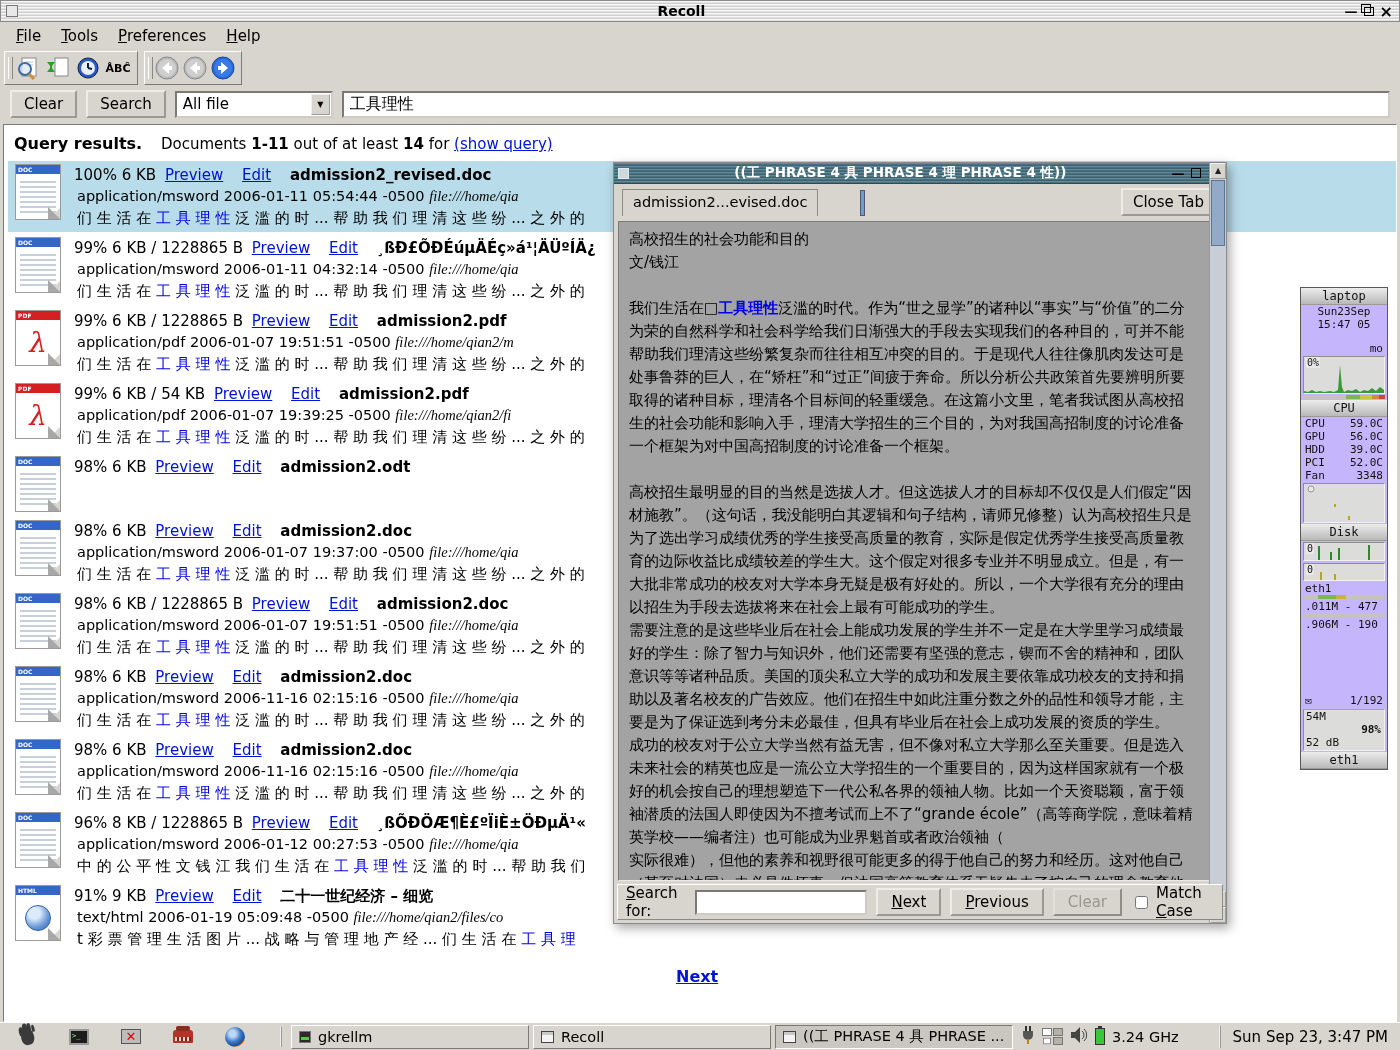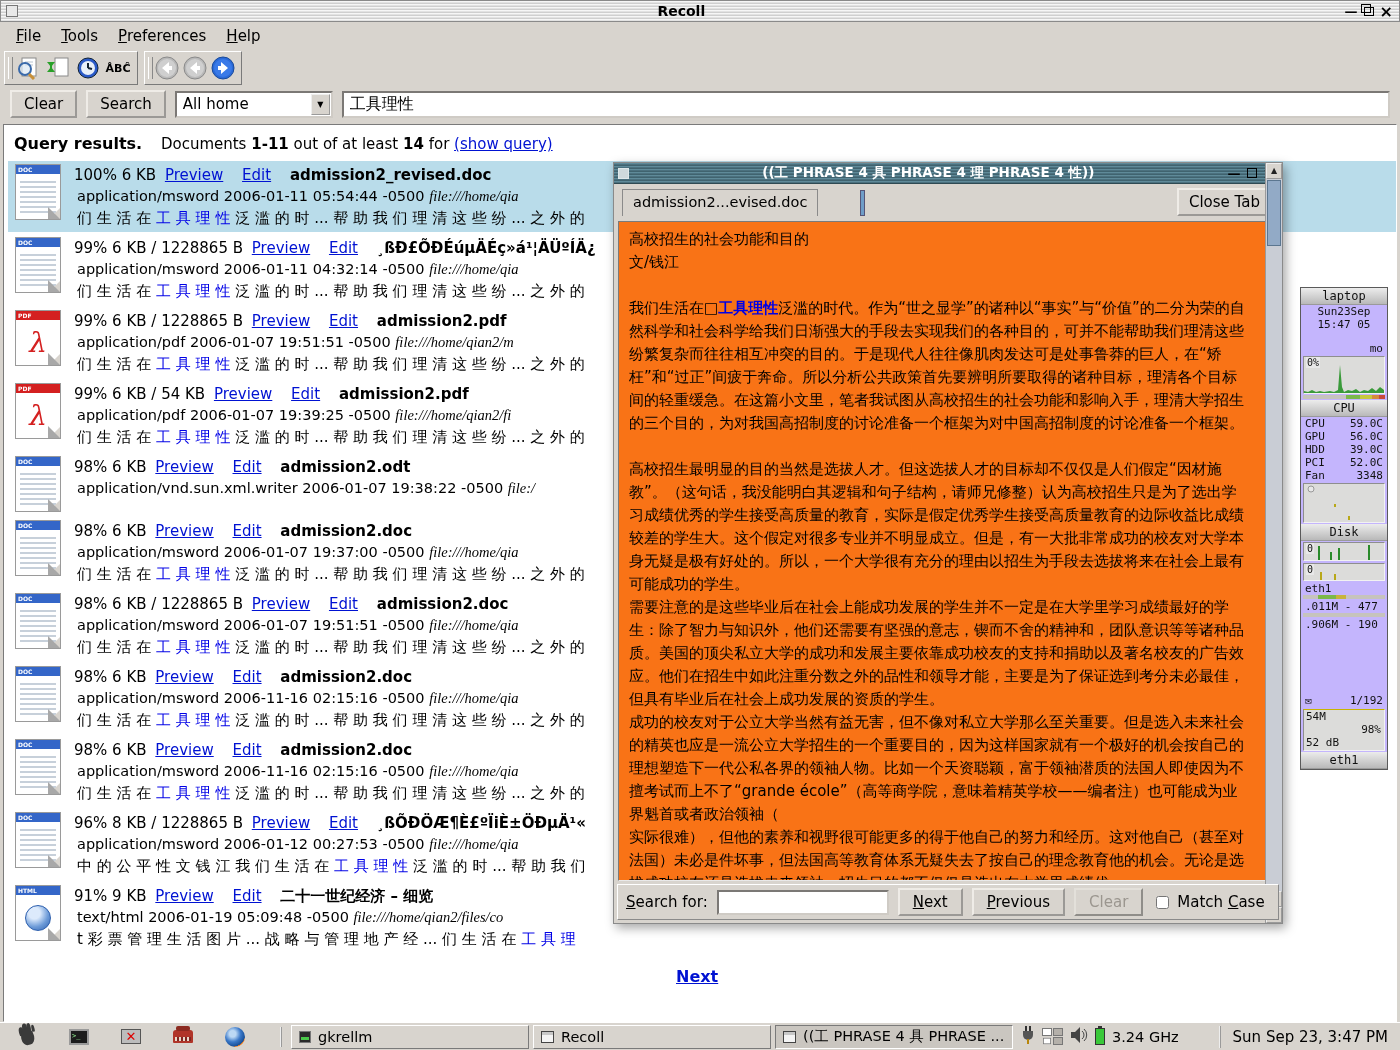--- a/index.html
+++ b/index.html
@@ -75,35 +75,35 @@
   .l1 .meta{margin-right:4px;}
   .l1 .link{margin-right:14px;}
   .rtitle{font-weight:bold;}
   .l2{line-height:21px;white-space:nowrap;font-size:14.5px;padding-left:3px;}
   .l2 .url{font-style:italic;font-family:Liberation Serif, serif;}
   .l3{line-height:22px;white-space:nowrap;padding-left:3px;}
   .smatch{color:#0000e6;}
   .nextl{display:inline-block;margin:12px 0 0 668px;font-weight:bold;font-size:16px;}
 
   
-  .pwin{position:absolute;left:613px;top:162px;width:670px;height:762px;background:#d8d4ce;
+  .pwin{position:absolute;left:613px;top:162px;width:614px;height:762px;background:#d8d4ce;
     border:1px solid #8a8a8a;box-shadow:3px 4px 10px rgba(0,0,0,.35);z-index:5;}
   .ptitle{height:21px;display:flex;align-items:center;
     background:repeating-linear-gradient(180deg,#5f8a99 0 1px,#4b707e 1px 2px,#40636f 2px 3px);
     border-bottom:1px solid #2f4a52;}
   .ptitle .wicon{width:11px;height:11px;border:1px solid #dfe8ea;background:#cfd9dc;margin-left:4px;}
   .ptitle .wtext{flex:1;text-align:center;color:#fff;font-weight:bold;font-size:13.5px;white-space:nowrap;overflow:hidden;}
   .ptitle .wbtn{color:#000;}
   .ptitle .maxglyph2{width:10px;height:10px;border:1.5px solid #000;display:inline-block;}
   .ptabs{position:relative;height:32px;padding:5px 6px 0 8px;display:flex;align-items:flex-end;gap:40px;}
   .ptab{border:1px solid #8a8a8a;border-bottom:none;background:#d8d4ce;font-size:14.5px;
     padding:4px 10px 6px;line-height:16px;}
   .ptab-accent{width:5px;height:26px;background:#6f9dc8;border:1px solid #557;margin-left:2px;}
   .closetab{position:absolute;right:10px;top:4px;padding:3px 10px;font-size:15px;}
-  .pcontent{position:absolute;left:4px;right:4px;top:58px;bottom:42px;background:#f97316;
+  .pcontent{position:absolute;left:4px;right:4px;top:58px;bottom:42px;background:#a3a3a3;
     border:1px solid;border-color:#7a7a7a #e9e9e9 #e9e9e9 #7a7a7a;overflow:hidden;
     padding:6px 28px 6px 10px;font-size:15px;line-height:23px;}
   .pb{margin:0;}
   .pb.gap{margin-bottom:23px;}
   .pm{color:#0000e6;font-weight:bold;}
   .pscroll{position:absolute;right:0;top:0;bottom:0;width:17px;background:#c9cdd5;border-left:1px solid #9a9a9a;}
   .ps-btn{position:absolute;left:0;right:0;height:16px;background:#d8d4ce;border:1px outset #eee;
     font-size:8px;text-align:center;line-height:14px;color:#222;}
   .ps-up{top:0;}
   .ps-d1{bottom:16px;}
@@ -130,21 +130,21 @@
   .gchart{margin:1px 2px;background:#dcdcda;border:1px solid;border-color:#8e8e8e #f2f2f2 #f2f2f2 #8e8e8e;
     position:relative;overflow:hidden;}
   .gchart svg{display:block;}
   .glabel{position:absolute;left:2px;top:0;font-size:10px;background:rgba(235,235,235,.8);line-height:11px;padding:0 1px;}
   .gstrip{height:4px;margin:0 2px 1px;background:linear-gradient(90deg,#c6c3bd 0 52%,#7cb84a 52% 70%,#c8c83c 70% 84%,#d88a3c 84% 93%,#c84a3c 93% 100%);}
   .gspacer{flex:1;}
   .gmail{display:flex;align-items:center;justify-content:space-between;padding:0 4px;line-height:14px;}
   .gmem{position:relative;height:42px;margin:1px 2px;background:#dcdcda;border:1px solid;
     border-color:#8e8e8e #f2f2f2 #f2f2f2 #8e8e8e;border-top:1px solid #c8b400;font-size:11px;}
   .gmem .m1{position:absolute;left:2px;top:0;}
-  .gmem .m2{position:absolute;right:3px;top:13px;}
+  .gmem .m2{position:absolute;right:3px;top:13px;font-weight:bold;}
   .gmem .m3{position:absolute;left:2px;bottom:1px;}
 
   
   .tbar{position:absolute;left:0;right:0;top:1022px;height:28px;background:#d8d4ce;
     border-top:1px solid #fff;display:flex;align-items:center;z-index:7;}
   .launch{display:flex;align-items:center;gap:30px;padding:0 16px;flex:0 0 278px;}
   .lico{width:22px;height:22px;display:flex;align-items:center;justify-content:center;}
   .foot{width:13px;height:17px;background:#3a3a3a;border-radius:60% 60% 50% 50%;transform:rotate(-12deg);
     box-shadow:-5px -6px 0 -4px #3a3a3a,-1px -9px 0 -4px #3a3a3a,3px -9px 0 -4.5px #3a3a3a,7px -7px 0 -5px #3a3a3a;}
   .termi{width:20px;height:16px;background:#1c1c1c;border:2px solid #9a9a9a;color:#9f9;
@@ -247,21 +247,21 @@
             <path d="M10 6 L17 12 L10 18 L10 14 L7 14 L7 10 L10 10 Z" fill="#fff"></path>
           </svg>
       </span>
     </div>
   </div>
 
   <div class="srow">
     <button class="btn">Clear</button>
     <button class="btn">Search</button>
     <div class="combo">
-      <span>All home</span>
+      <span>All file</span>
       <span class="arrowbox">▼</span>
     </div>
     <input class="sinput" type="text" value="工具理性" style="">
   </div>
 
   <div class="results">
     <div class="rhead">
       <b class="lead">Query results.</b>
       <span>Documents</span>
       <b>1-11</b>
@@ -368,24 +368,20 @@
       <span class="th-head">DOC</span>
       <span class="th-body"></span>
       <span class="fold"></span>
     </div>
     <div class="rtxt">
       <div class="l1">
         <span class="meta">98% 6 KB</span>
         <a class="link plink">Preview</a>
         <a class="link elink">Edit</a>
         <span class="rtitle">admission2.odt</span>
-      </div>
-      <div class="l2">
-        <span class="mime">application/vnd.sun.xml.writer  2006-01-07 19:38:22 -0500  </span>
-        <i class="url">file:/</i>
       </div>
 
     </div>
   </div>
         <div class="row">
     <div class="thumb t-doc">
       <span class="th-head">DOC</span>
       <span class="th-body"></span>
       <span class="fold"></span>
     </div>

